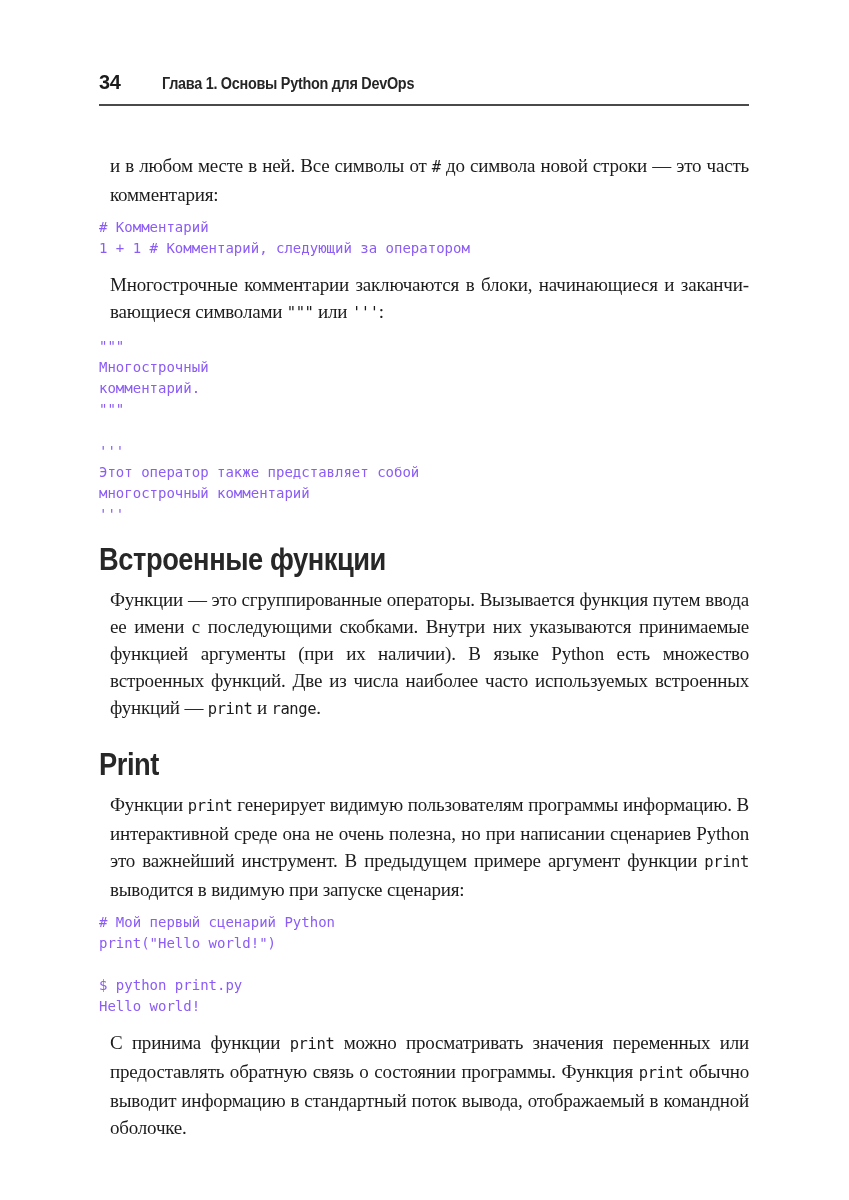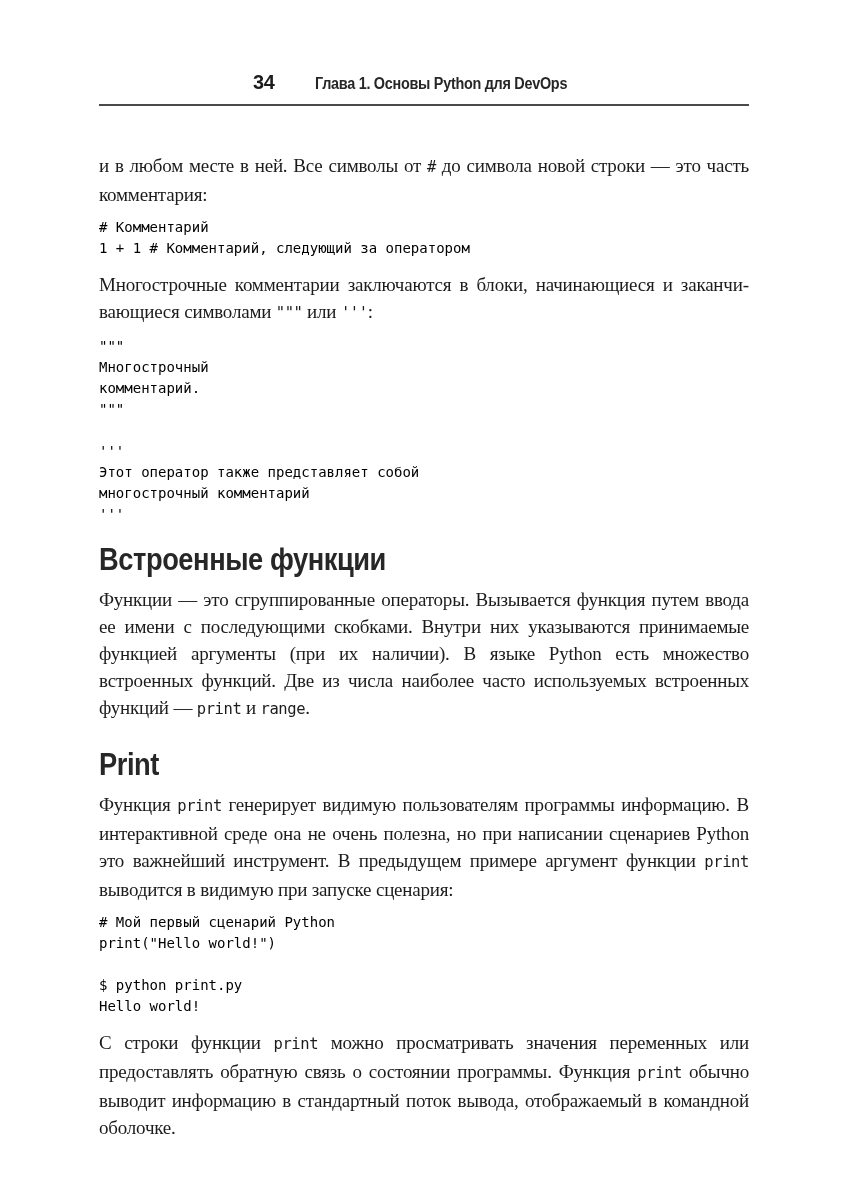--- a/index.html
+++ b/index.html
@@ -17,21 +17,20 @@
     padding: 0 100px 0 99px;
     color: #1c1c1c;
   }
   
   .page-header {
     display: flex;
     align-items: baseline;
     margin-top: 70px;
     padding-bottom: 8px;
     border-bottom: 2px solid #4a4a4a;
-    justify-content: center;
   }
   .page-number {
     font-family: "Liberation Sans", sans-serif;
     font-weight: 700;
     font-size: 21px;
     line-height: 24px;
     letter-spacing: -0.3px;
     display: inline-block;
     transform: scaleX(0.95);
     transform-origin: left bottom;
@@ -50,35 +49,35 @@
   }
   
   .page-content > :first-child { margin-top: 46px; }
   .para {
     font-family: "Liberation Serif", serif;
     font-size: 19px;
     line-height: 27px;
     letter-spacing: -0.2px;
     text-align: justify;
     text-align-last: left;
-    margin: 12px 0 0 0;
+    margin: 12px 0 0 11px;
     color: #1c1c1c;
   }
   .para .inline-code {
     font-family: "DejaVu Sans Mono", "Liberation Mono", monospace;
     font-size: 15.5px;
     letter-spacing: -0.4px;
   }
   .code-block {
     font-family: "DejaVu Sans Mono", "Liberation Mono", monospace;
     font-size: 14px;
     line-height: 21px;
     margin: 9px 0 0 0;
     white-space: pre;
-    color: #000000;
+    color: #8b5cf6;
   }
   .section-heading {
     font-family: "Liberation Sans", sans-serif;
     font-weight: 700;
     font-size: 31px;
     line-height: 34px;
     letter-spacing: -0.5px;
     margin: 18px 0 0 0;
     display: block;
     transform: scaleX(0.88);
@@ -109,21 +108,21 @@
 комментарий.
 """
 
 '''
 Этот оператор также представляет собой
 многострочный комментарий
 '''</pre>
       <h2 class="section-heading">Встроенные функции</h2>
       <p class="para"><span>Функции — это сгруппированные операторы. Вызывается функция путем ввода ее имени с последующими скобками. Внутри них указываются принима­емые функцией аргументы (при их наличии). В языке Python есть множество встроенных функций. Две из числа наиболее часто используемых встроенных функций — </span><code class="inline-code">print</code><span> и </span><code class="inline-code">range</code><span>.</span></p>
       <h2 class="section-heading">Print</h2>
-      <p class="para"><span>Функция </span><code class="inline-code">print</code><span> генерирует видимую пользователям программы информацию. В интерактивной среде она не очень полезна, но при написании сценариев Python это важнейший инструмент. В предыдущем примере аргумент функции </span><code class="inline-code">print</code><span> выводится в видимую при запуске сценария:</span></p>
+      <p class="para"><span>Функции </span><code class="inline-code">print</code><span> генерирует видимую пользователям программы информацию. В интерактивной среде она не очень полезна, но при написании сценариев Python это важнейший инструмент. В предыдущем примере аргумент функции </span><code class="inline-code">print</code><span> выводится в видимую при запуске сценария:</span></p>
       <pre class="code-block"># Мой первый сценарий Python
 print("Hello world!")
 
 $ python print.py
 Hello world!</pre>
-      <p class="para"><span>С строки функции </span><code class="inline-code">print</code><span> можно просматривать значения переменных или предоставлять обратную связь о состоянии программы. Функция </span><code class="inline-code">print</code><span> обычно выводит информацию в стандартный поток вывода, отображаемый в командной оболочке.</span></p>
+      <p class="para"><span>С принима функции </span><code class="inline-code">print</code><span> можно просматривать значения переменных или предоставлять обратную связь о состоянии программы. Функция </span><code class="inline-code">print</code><span> обычно выводит информацию в стандартный поток вывода, отображаемый в командной оболочке.</span></p>
     </main>
 </div>
 
 </body></html>

